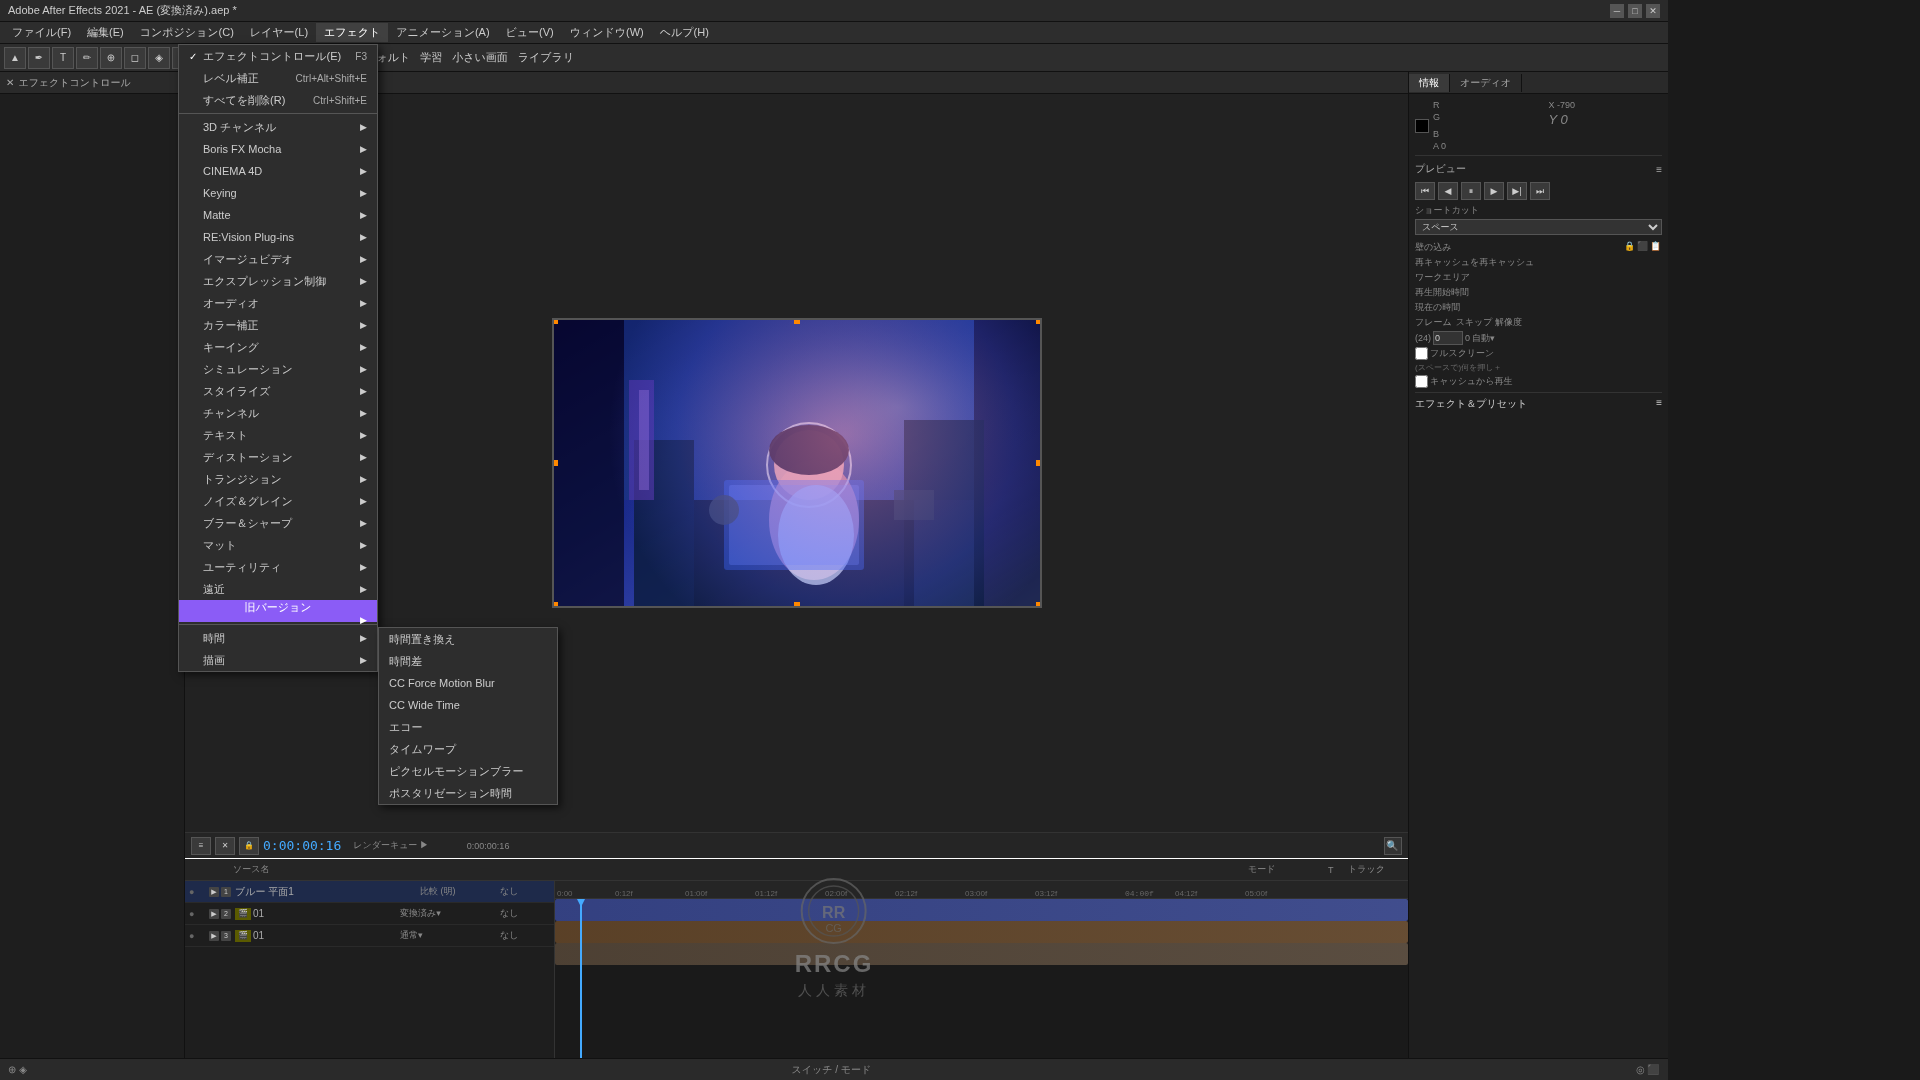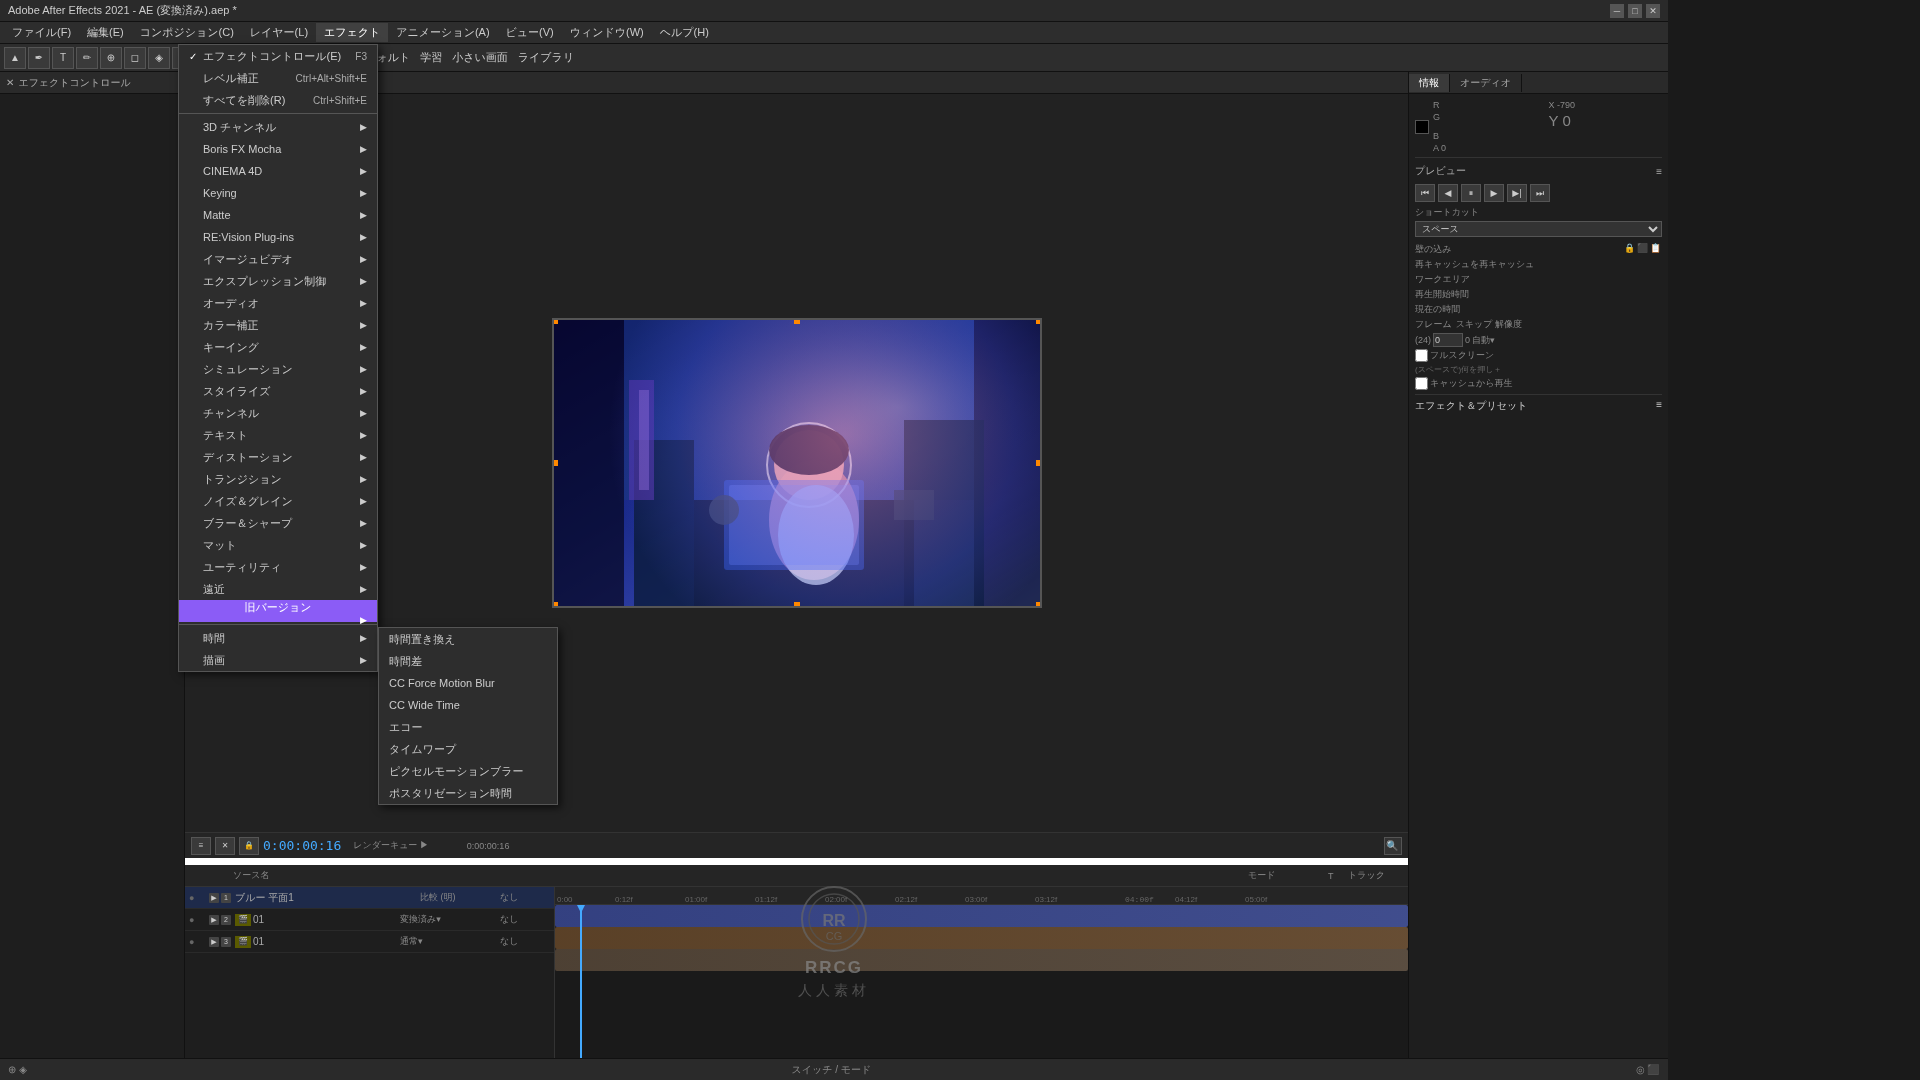--- a/index.html
+++ b/index.html
@@ -241,21 +241,21 @@
       font-size: 10px;
       color: #888;
       position: absolute;
       bottom: 0;
     }
 
     
     #timeline-area {
       height: 200px;
       background: #1a1a1a;
-      border-top: 7px solid #ffffff;
+      border-top: 1px solid #ffffff;
       display: flex;
       flex-direction: column;
     }
     #timeline-content {
       display: flex;
       flex: 1;
     }
     #timeline-layers {
       width: 370px;
       background: #1e1e1e;
@@ -413,21 +413,21 @@
       flex-direction: column;
       align-items: center;
       gap: 4px;
       opacity: 0.7;
     }
     .watermark-logo {
       width: 70px;
       height: 70px;
     }
     .watermark-text {
-      font-size: 17px;
+      font-size: 24px;
       font-weight: bold;
       color: #888;
       letter-spacing: 2px;
     }
     .watermark-sub {
       font-size: 14px;
       color: #666;
       letter-spacing: 4px;
     }
 
@@ -733,21 +733,21 @@
       </div>
 
       <div id="right-panel-content">
 
         <div style="display:flex; gap:4px; margin-bottom:4px; align-items:center;">
           <div style="width:14px; height:14px; background:#000; border:1px solid #555;"></div>
           <div style="display:grid; grid-template-columns: 1fr 1fr; gap:2px; flex:1;">
             <span style="font-size:9px; color:#888;">R</span>
             <span style="font-size:9px; color:#888;">X -790</span>
             <span style="font-size:9px; color:#888;">G</span>
-            <span style="font-size:15px; color:#888;">Y 0</span>
+            <span style="font-size:13px; color:#888;font-style:italic;">Y 0</span>
             <span style="font-size:9px; color:#888;">B</span>
             <span style="font-size:9px; color:#888;"></span>
             <span style="font-size:9px; color:#888;">A 0</span>
           </div>
         </div>
 
         <div style="border-top:1px solid #333; padding-top:6px; margin-top:4px;">
           <div class="preview-title">
             <span>プレビュー</span>
             <span>≡</span>

